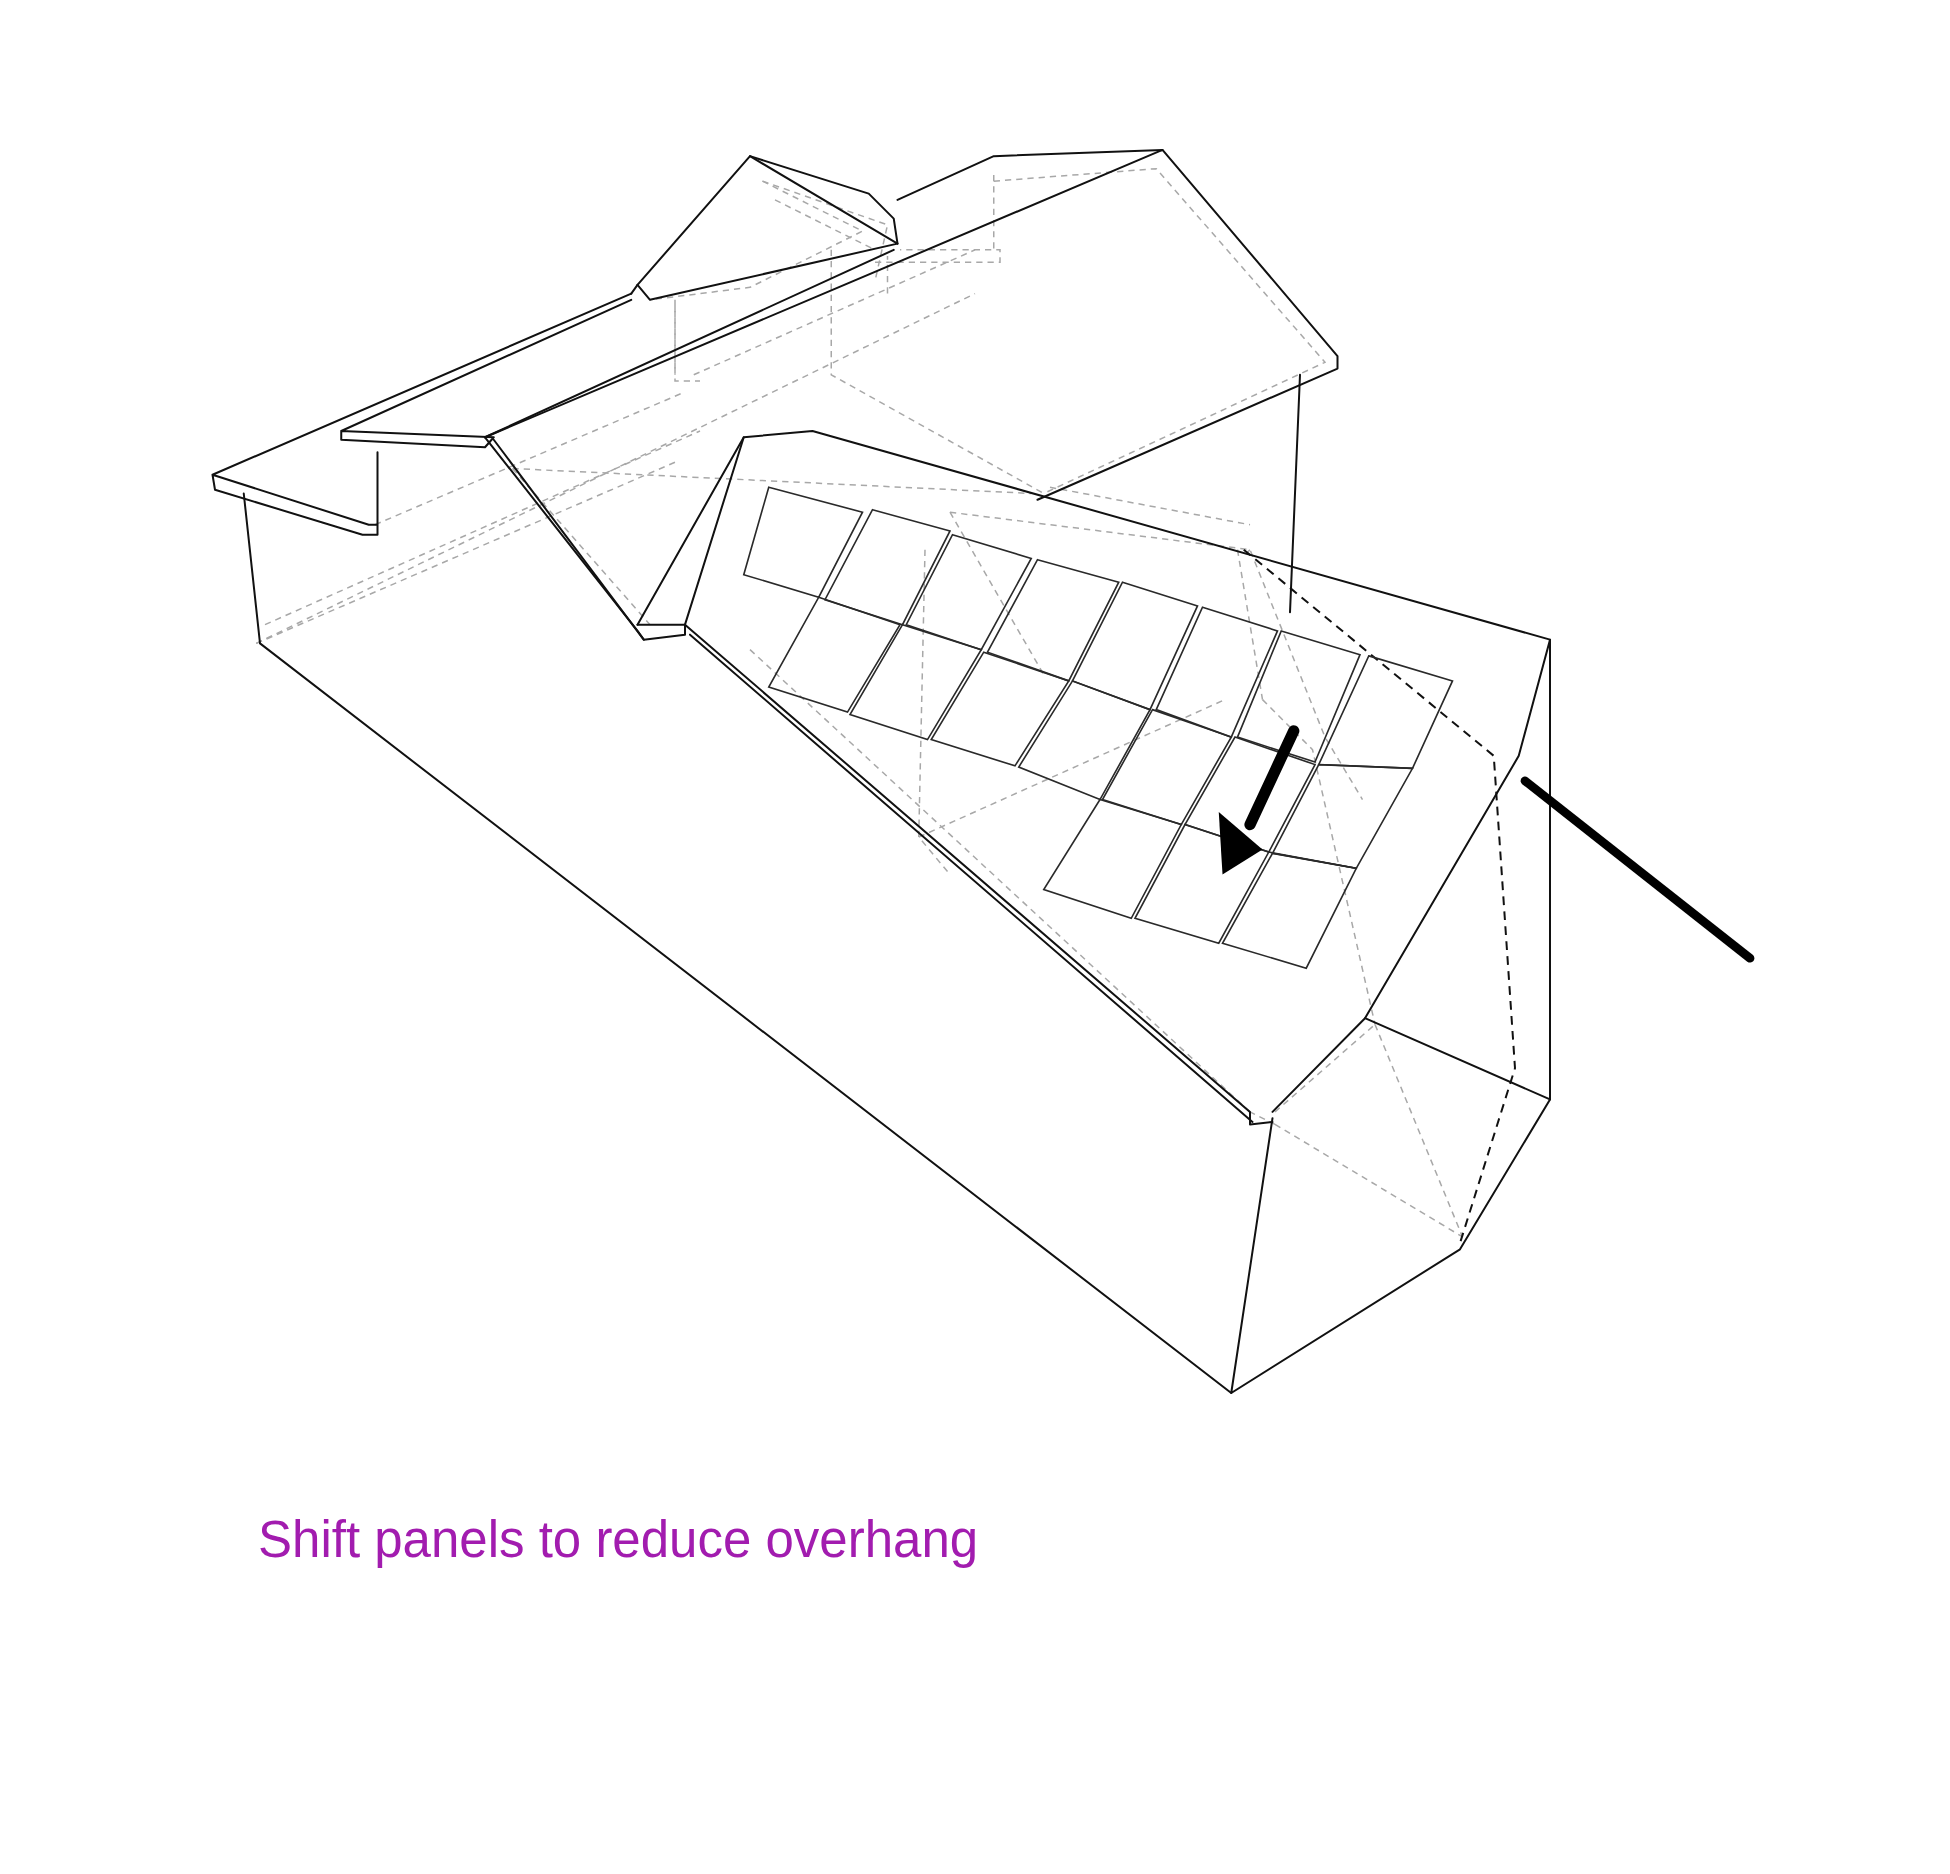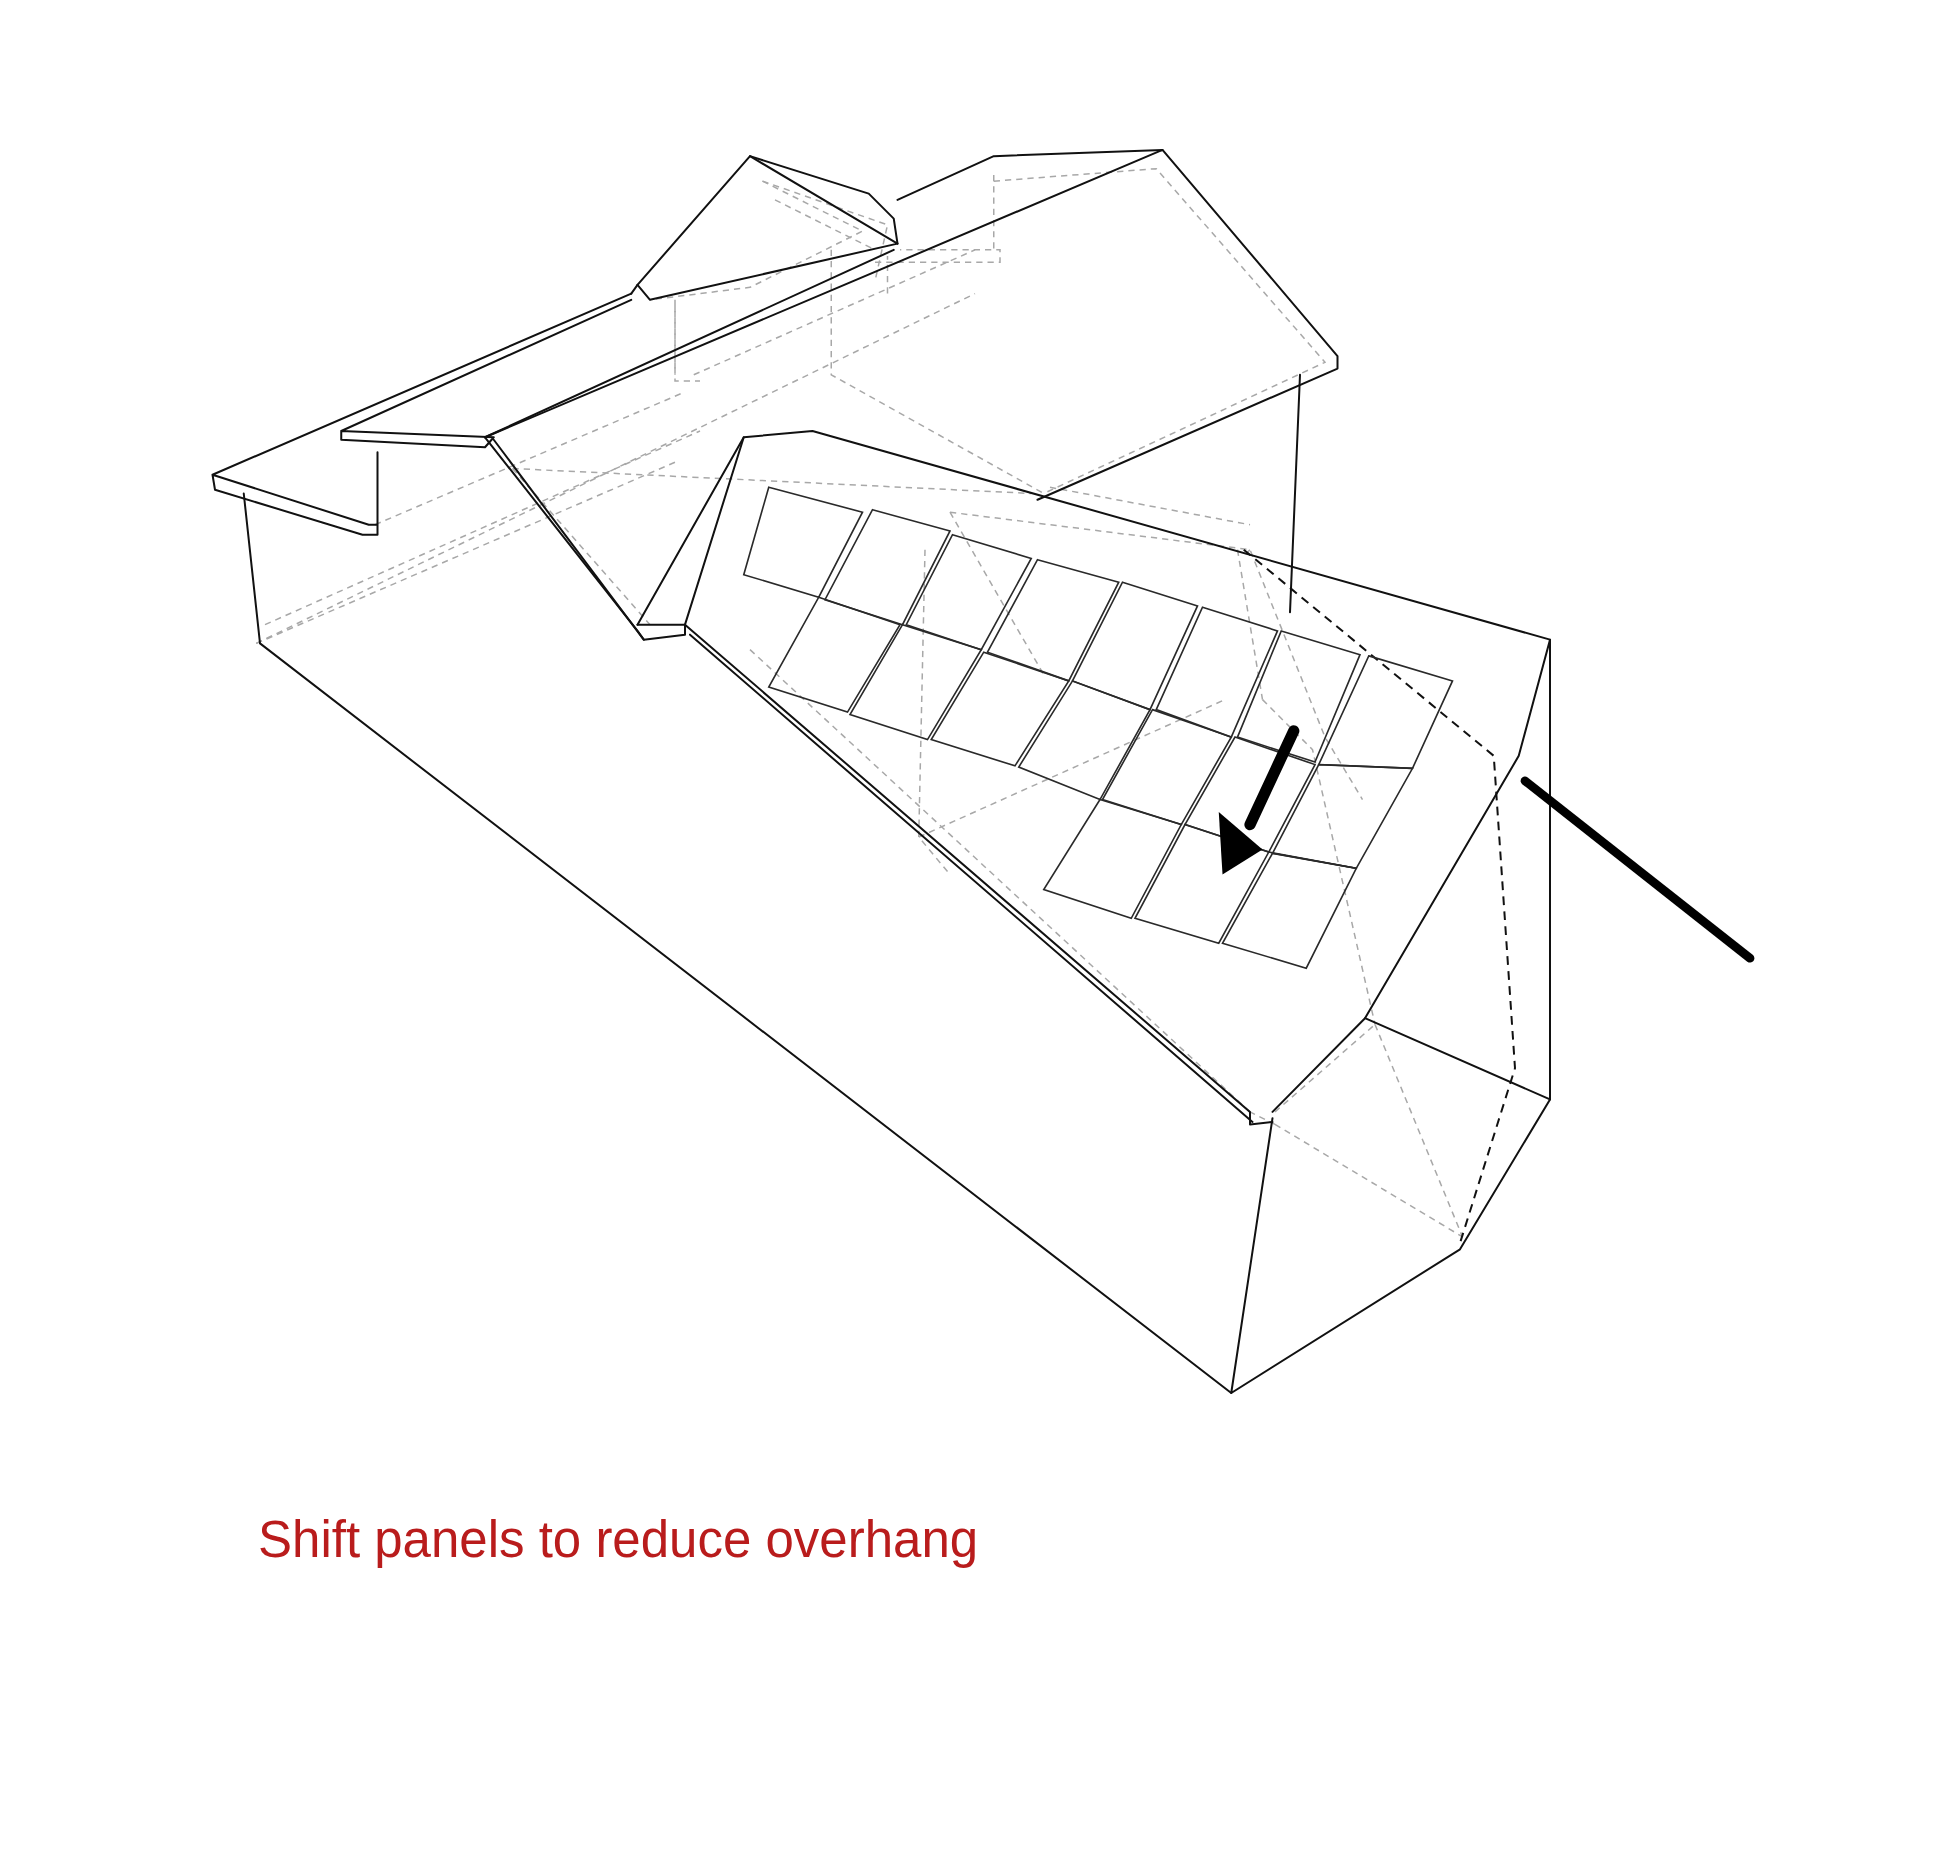--- a/index.html
+++ b/index.html
@@ -8,21 +8,21 @@
   .solid { fill: none; stroke: #111111; stroke-width: 1.6; stroke-linejoin: round; stroke-linecap: round; }
   .hidden { fill: none; stroke: #a8a8a8; stroke-width: 1.2; stroke-dasharray: 5 4; }
   .dash { fill: none; stroke: #111111; stroke-width: 1.6; stroke-dasharray: 7 5; }
   .panel { fill: #ffffff; fill-opacity: 0; stroke: #2a2a2a; stroke-width: 1.3; }
   .arrow-shaft { stroke: #000; stroke-width: 9; stroke-linecap: round; fill: none; }
   .arrow-head { fill: #000; }
   .pointer { stroke: #000; stroke-width: 7; stroke-linecap: round; fill: none; }
   .caption {
     position: absolute; left: 258px; top: 1510px;
     font-family: "Liberation Sans", "DejaVu Sans", sans-serif;
-    font-size: 51px; color: #b91c1c; letter-spacing: 0px; white-space: nowrap;
+    font-size: 51px; color: #a21caf; letter-spacing: 0px; white-space: nowrap;
   }
 </style>
 </head>
 <body>
 
 <svg id="diagram" viewBox="0 0 1560 1500" preserveAspectRatio="none" xmlns="http://www.w3.org/2000/svg">
 
   <g>
     <path class="hidden" d="M205 515 L540 370 M212 500 L560 345 M300 420 L545 315"></path>
     <path class="hidden" d="M205 515 L780 235 M555 300 L780 200 M540 240 L540 305 L560 305 M610 145 L690 185 L600 230 L520 240"></path>

